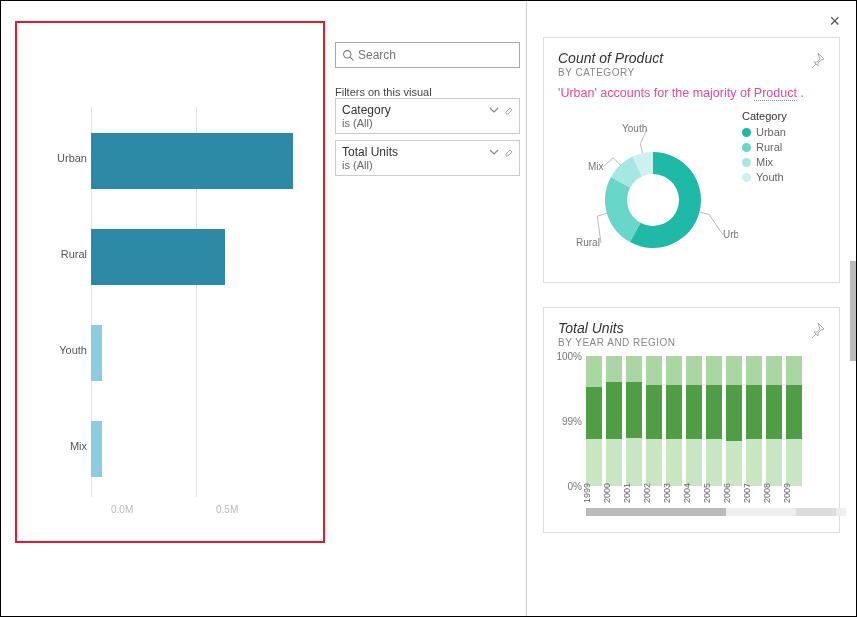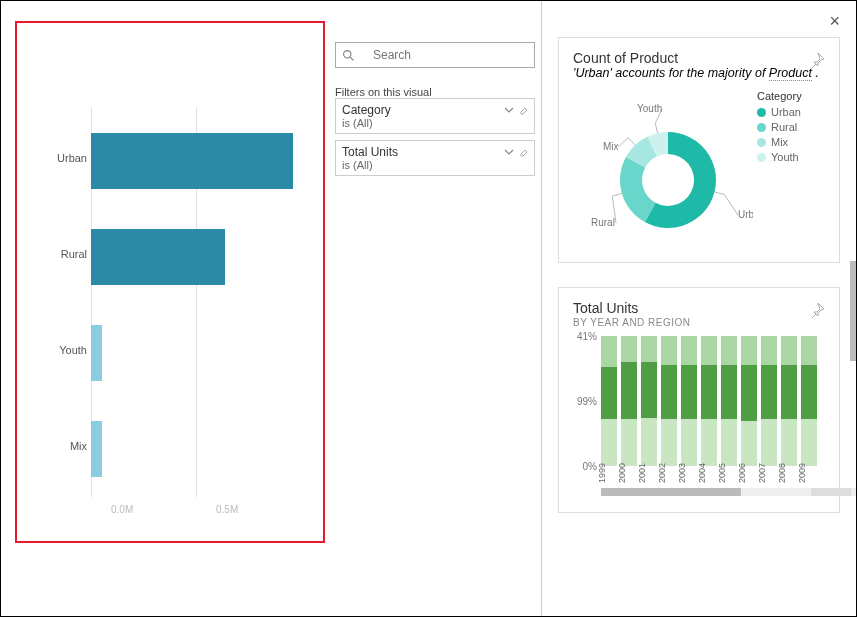--- a/index.html
+++ b/index.html
@@ -5,36 +5,36 @@
 * { box-sizing: border-box; margin: 0; padding: 0; }
 body { font-family: "Segoe UI", Arial, sans-serif; font-size: 13px; color: #333; background: #fff; width: 857px; height: 617px; overflow: hidden; border: 1px solid #000; position: relative; }
 .layout { display: flex; width: 100%; height: 100%; }
 .left-panel { flex: 0 0 328px; position: relative; }
 .red-box { position: absolute; top: 20px; left: 14px; width: 310px; height: 522px; border: 2px solid #e8192d; }
 .filters-panel { flex: 0 0 165px; padding: 41px 6px 6px 6px; border-right: 1px solid #ccc; }
 .filters-header { display: flex; align-items: center; gap: 8px; margin-bottom: 14px; }
 .filter-funnel { width: 14px; height: 14px; }
 .filters-title { font-size: 14px; flex: 1; }
 .filters-expand { width: 10px; color: #666; }
-.search-box { display: flex; align-items: center; border: 1px solid #aaa; padding: 5px 6px; gap: 18px; margin-bottom: 18px; }
+.search-box { display: flex; align-items: center; border: 1px solid #aaa; padding: 5px 6px; gap: 3px; margin-bottom: 18px; }
 .search-box input { border: none; outline: none; font-size: 12px; flex: 1; color: #666; }
 .subhead { font-size: 11px; color: #444; }
 .filter-card { border: 1px solid #ccc; padding: 4px 6px; margin-bottom: 6px; display: flex; }
 .filter-card .fc-text { flex: 1; }
 .filter-card .fc-name { font-size: 12px; }
 .filter-card .fc-sub { font-size: 11px; color: #666; }
 .filter-card .fc-ico { display: flex; gap: 4px; color: #777; align-items: flex-start; padding-top: 2px; }
 .right-panel { flex: 1; padding: 12px 16px 10px 16px; position: relative; overflow: hidden; }
 .close-x { position: absolute; top: 10px; right: 16px; font-size: 18px; color: #555; cursor: pointer; }
 .card { border: 1px solid #ddd; padding: 12px 14px; margin-bottom: 18px; position: relative; margin-top: 24px; }
 .card:first-of-type { margin-top: 24px; }
 .pin { position: absolute; top: 14px; right: 14px; width: 16px; height: 16px; color: #999; }
-.card-title { font-size: 14px; color: #333; }
+.card-title { font-size: 14px; color: #333; font-style: italic; }
 .card-sub { font-size: 10px; letter-spacing: 0.5px; color: #888; margin-top: 1px; margin-bottom: 8px; }
-.card-desc { font-size: 12.5px; color: #000000; margin-bottom: 10px; font-style: italic; }
+.card-desc { font-size: 12.5px; color: #ec4899; margin-bottom: 10px; }
 .dot-und { border-bottom: 1px dotted #888; }
 .legend-v { position: absolute; font-size: 11px; color: #666; }
 .legend-title { color: #333; margin-bottom: 4px; }
 .legend-row { display: flex; align-items: center; gap: 5px; margin-bottom: 3px; }
 .legend-dot { width: 9px; height: 9px; border-radius: 50%; }
 
 .hbarchart { position: absolute; top: 20px; left: 18px; right: 18px; bottom: 20px; }
 .hb-plot { position: absolute; top: 64px; left: 56px; right: 12px; bottom: 24px; }
 .hb-grid { position: absolute; top: 0; bottom: 0; width: 1px; background: #e2e2e2; }
 .hb-row { position: absolute; left: 0; right: 0; height: 62px; }
@@ -133,20 +133,21 @@
   </div>
 
   <div class="right-panel">
     <span class="close-x">×</span>
 
     <div class="card">
       <svg class="pin" viewBox="0 0 16 16">
           <path d="M9 1l6 6-3 1-3 3 0 3-2-2-4 4 4-4-2-2 3 0 3-3z" fill="none" stroke="#aaa" stroke-width="1"></path>
         </svg>
       <div class="card-title">Count of Product</div>
+      <div class="card-sub">BY CATEGORY</div>
       <div class="card-desc">
         <span>'Urban' accounts for the majority of </span><span class="dot-und">Product</span><span> .</span>
       </div>
       <div class="donut-wrap">
         <svg class="donut-svg" viewBox="0 0 180 160">
           <g id="donut-g" transform="translate(95,90)">
               <path d="M 2.9391523179536475e-15 -48 A 48 48 0 1 1 -23.124176356882323 42.06272064210546 L -12.525595526644592 22.783973681140456 A 26 26 0 1 0 1.592040838891559e-15 -26 Z" fill="#1fb9a8"></path>
               <path d="M -23.124176356882323 42.06272064210546 A 48 48 0 0 1 -42.06272064210546 -23.12417635688232 L -22.783973681140456 -12.52559552664459 A 26 26 0 0 0 -12.525595526644592 22.783973681140456 Z" fill="#68d6cb"></path>
               <path d="M -42.06272064210546 -23.12417635688232 A 48 48 0 0 1 -20.437405995123502 -43.43169851836893 L -11.070261580691897 -23.525503364116503 A 26 26 0 0 0 -22.783973681140456 -12.52559552664459 Z" fill="#a6e8e1"></path>
               <path d="M -20.437405995123502 -43.43169851836893 A 48 48 0 0 1 -8.817456953860943e-15 -48 L -4.776122516674677e-15 -26 A 26 26 0 0 0 -11.070261580691897 -23.525503364116503 Z" fill="#cdf2ee"></path>
@@ -189,21 +190,21 @@
     <div class="card" style="padding-bottom:16px;">
       <svg class="pin" viewBox="0 0 16 16">
           <path d="M9 1l6 6-3 1-3 3 0 3-2-2-4 4 4-4-2-2 3 0 3-3z" fill="none" stroke="#aaa" stroke-width="1"></path>
         </svg>
       <div class="card-title">Total Units</div>
       <div class="card-sub">BY YEAR AND REGION</div>
       <div class="stacked-wrap">
         <div class="stacked-plot" id="stk-plot">
             <div class="stk-ytick" style="top: 100%;">0%</div>
             <div class="stk-ytick" style="top: 50%;">99%</div>
-            <div class="stk-ytick" style="top: 0%;">41%</div>
+            <div class="stk-ytick" style="top: 0%;">100%</div>
             <div class="stk-col" style="left: 0px;">
               <div class="stk-seg" style="bottom: 0%; height: 36%; background: rgb(201, 230, 195);"></div>
               <div class="stk-seg" style="bottom: 36%; height: 40%; background: rgb(79, 158, 70);"></div>
               <div class="stk-seg" style="bottom: 76%; height: 24%; background: rgb(169, 214, 162);"></div>
               <div class="stk-xlabel">1999</div>
             </div>
             <div class="stk-col" style="left: 20px;">
               <div class="stk-seg" style="bottom: 0%; height: 36%; background: rgb(201, 230, 195);"></div>
               <div class="stk-seg" style="bottom: 36%; height: 44%; background: rgb(79, 158, 70);"></div>
               <div class="stk-seg" style="bottom: 80%; height: 20%; background: rgb(169, 214, 162);"></div>

